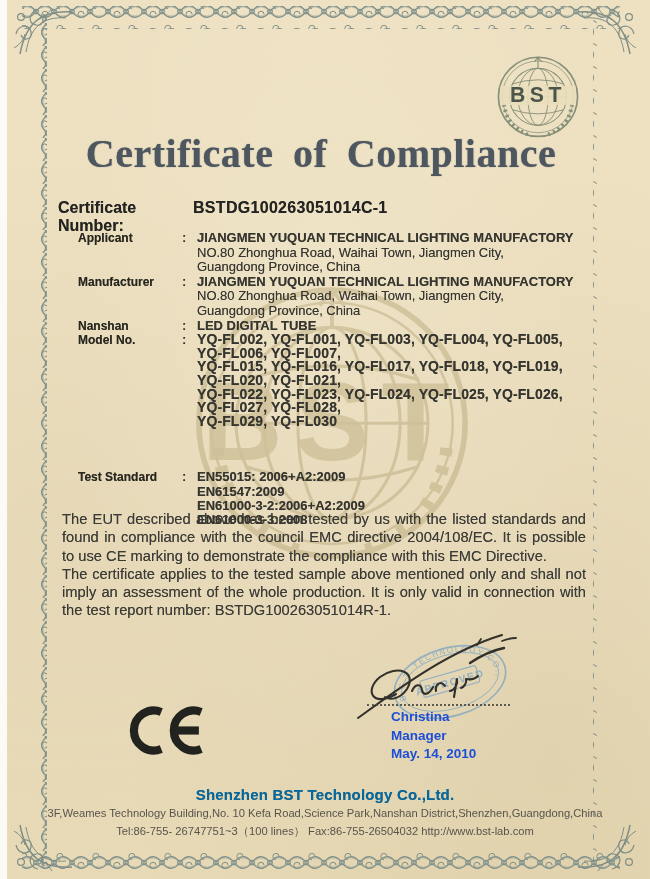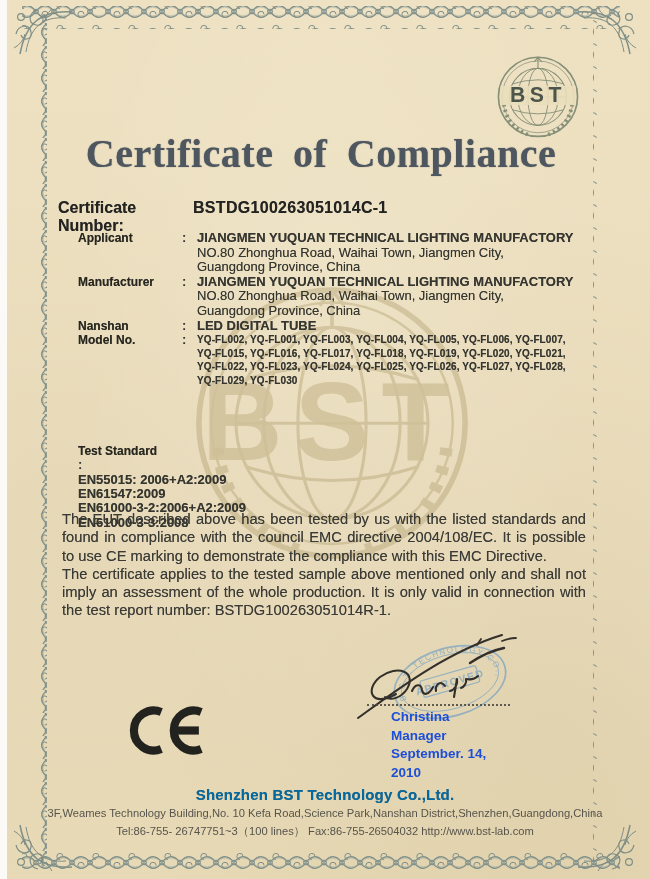--- a/index.html
+++ b/index.html
@@ -31,22 +31,22 @@
   }
   .certnum .cn-label{ width:135px; }
   .certnum .cn-value{ letter-spacing:0.3px; }
   .fields{ position:absolute; left:78px; top:231px; width:508px; color:#35352f; }
   .frow{ display:flex; align-items:flex-start; }
   .frow .flabel{ width:104px; flex:none; font-weight:700; font-size:12px; line-height:14.6px; color:#27271f;}
   .frow .fcolon{ width:15px; flex:none; font-weight:700; font-size:13px; line-height:14.6px;}
   .frow .fval{ flex:1; font-size:13px; line-height:14.6px; }
   .fval .ln{ display:block; }
   .ln.b{ font-weight:700; }
-  .frow.models .fval .ln{ font-size:10px; line-height:13.6px; font-weight:700; letter-spacing:0.1px;}
-  .frow.teststd{ margin-top:56px;flex-direction:column; }
+  .frow.models .fval .ln{ font-size:14px; line-height:13.6px; font-weight:700; letter-spacing:0.1px;}
+  .frow.teststd{ margin-top:42px; }
   .frow.teststd .fval .ln{ font-weight:700; line-height:14.3px; }
   .paras{
     position:absolute; left:62px; top:510px; width:524px;
     font-size:14.7px; line-height:18.3px; color:#3a3a36; text-align:justify;
   }
   .paras p{ margin:0; }
   .signblock{
     position:absolute; left:391px; top:708px; width:116px; text-align:left;
     font-weight:700; font-size:13.5px; line-height:18.6px; color:#1d4ed8;
   }
@@ -238,19 +238,19 @@
       <path d="M120,35 C132,27 144,22 154,20" stroke-width="2.4"></path>
       <path d="M127,17 l4,-6" stroke-width="1.8"></path>
       <path d="M152,13 c5,-2 10,-3 14,-3" stroke-width="1.8"></path>
     </g>
   </svg>
   <div class="dotline"></div>
 
   <div class="signblock">
     <div>Christina</div>
     <div>Manager</div>
-    <div>September. 14, 2010</div>
+    <div>May. 14, 2010</div>
   </div>
 
   <div class="footer-company soft">Shenzhen BST Technology Co.,Ltd.</div>
   <div class="footer-address">3F,Weames Technology Building,No. 10 Kefa Road,Science Park,Nanshan District,Shenzhen,Guangdong,China</div>
   <div class="footer-contact">Tel:86-755- 26747751~3（100 lines） Fax:86-755-26504032  http://www.bst-lab.com</div>
 </div>
 
 </body></html>

